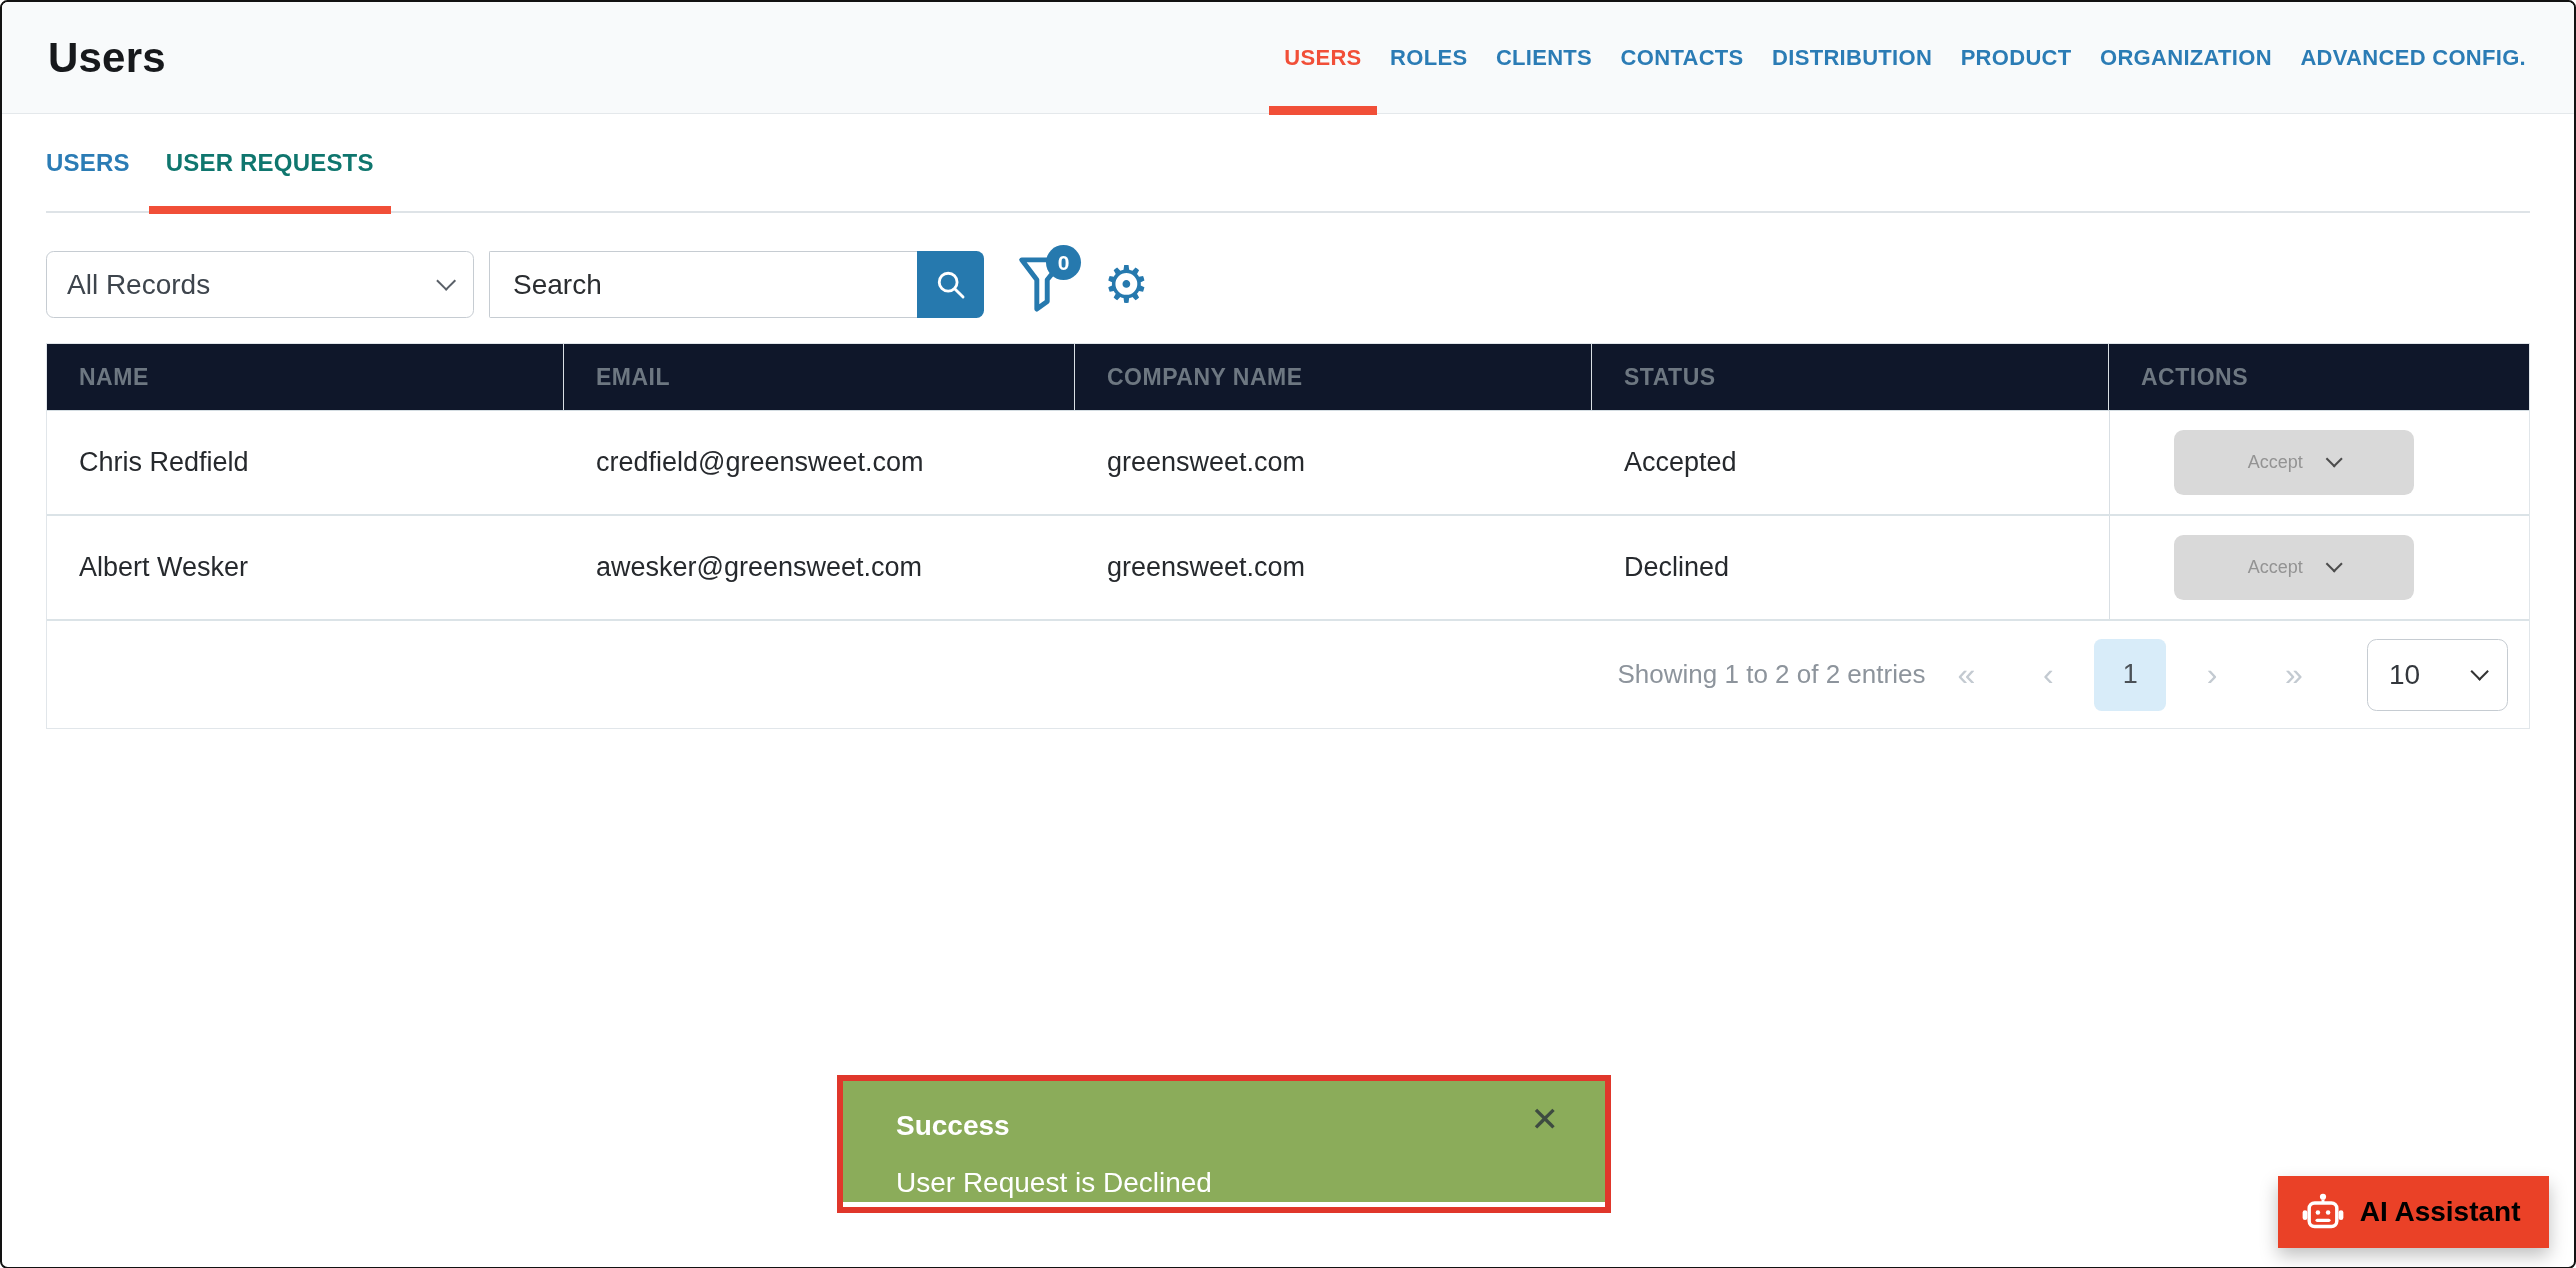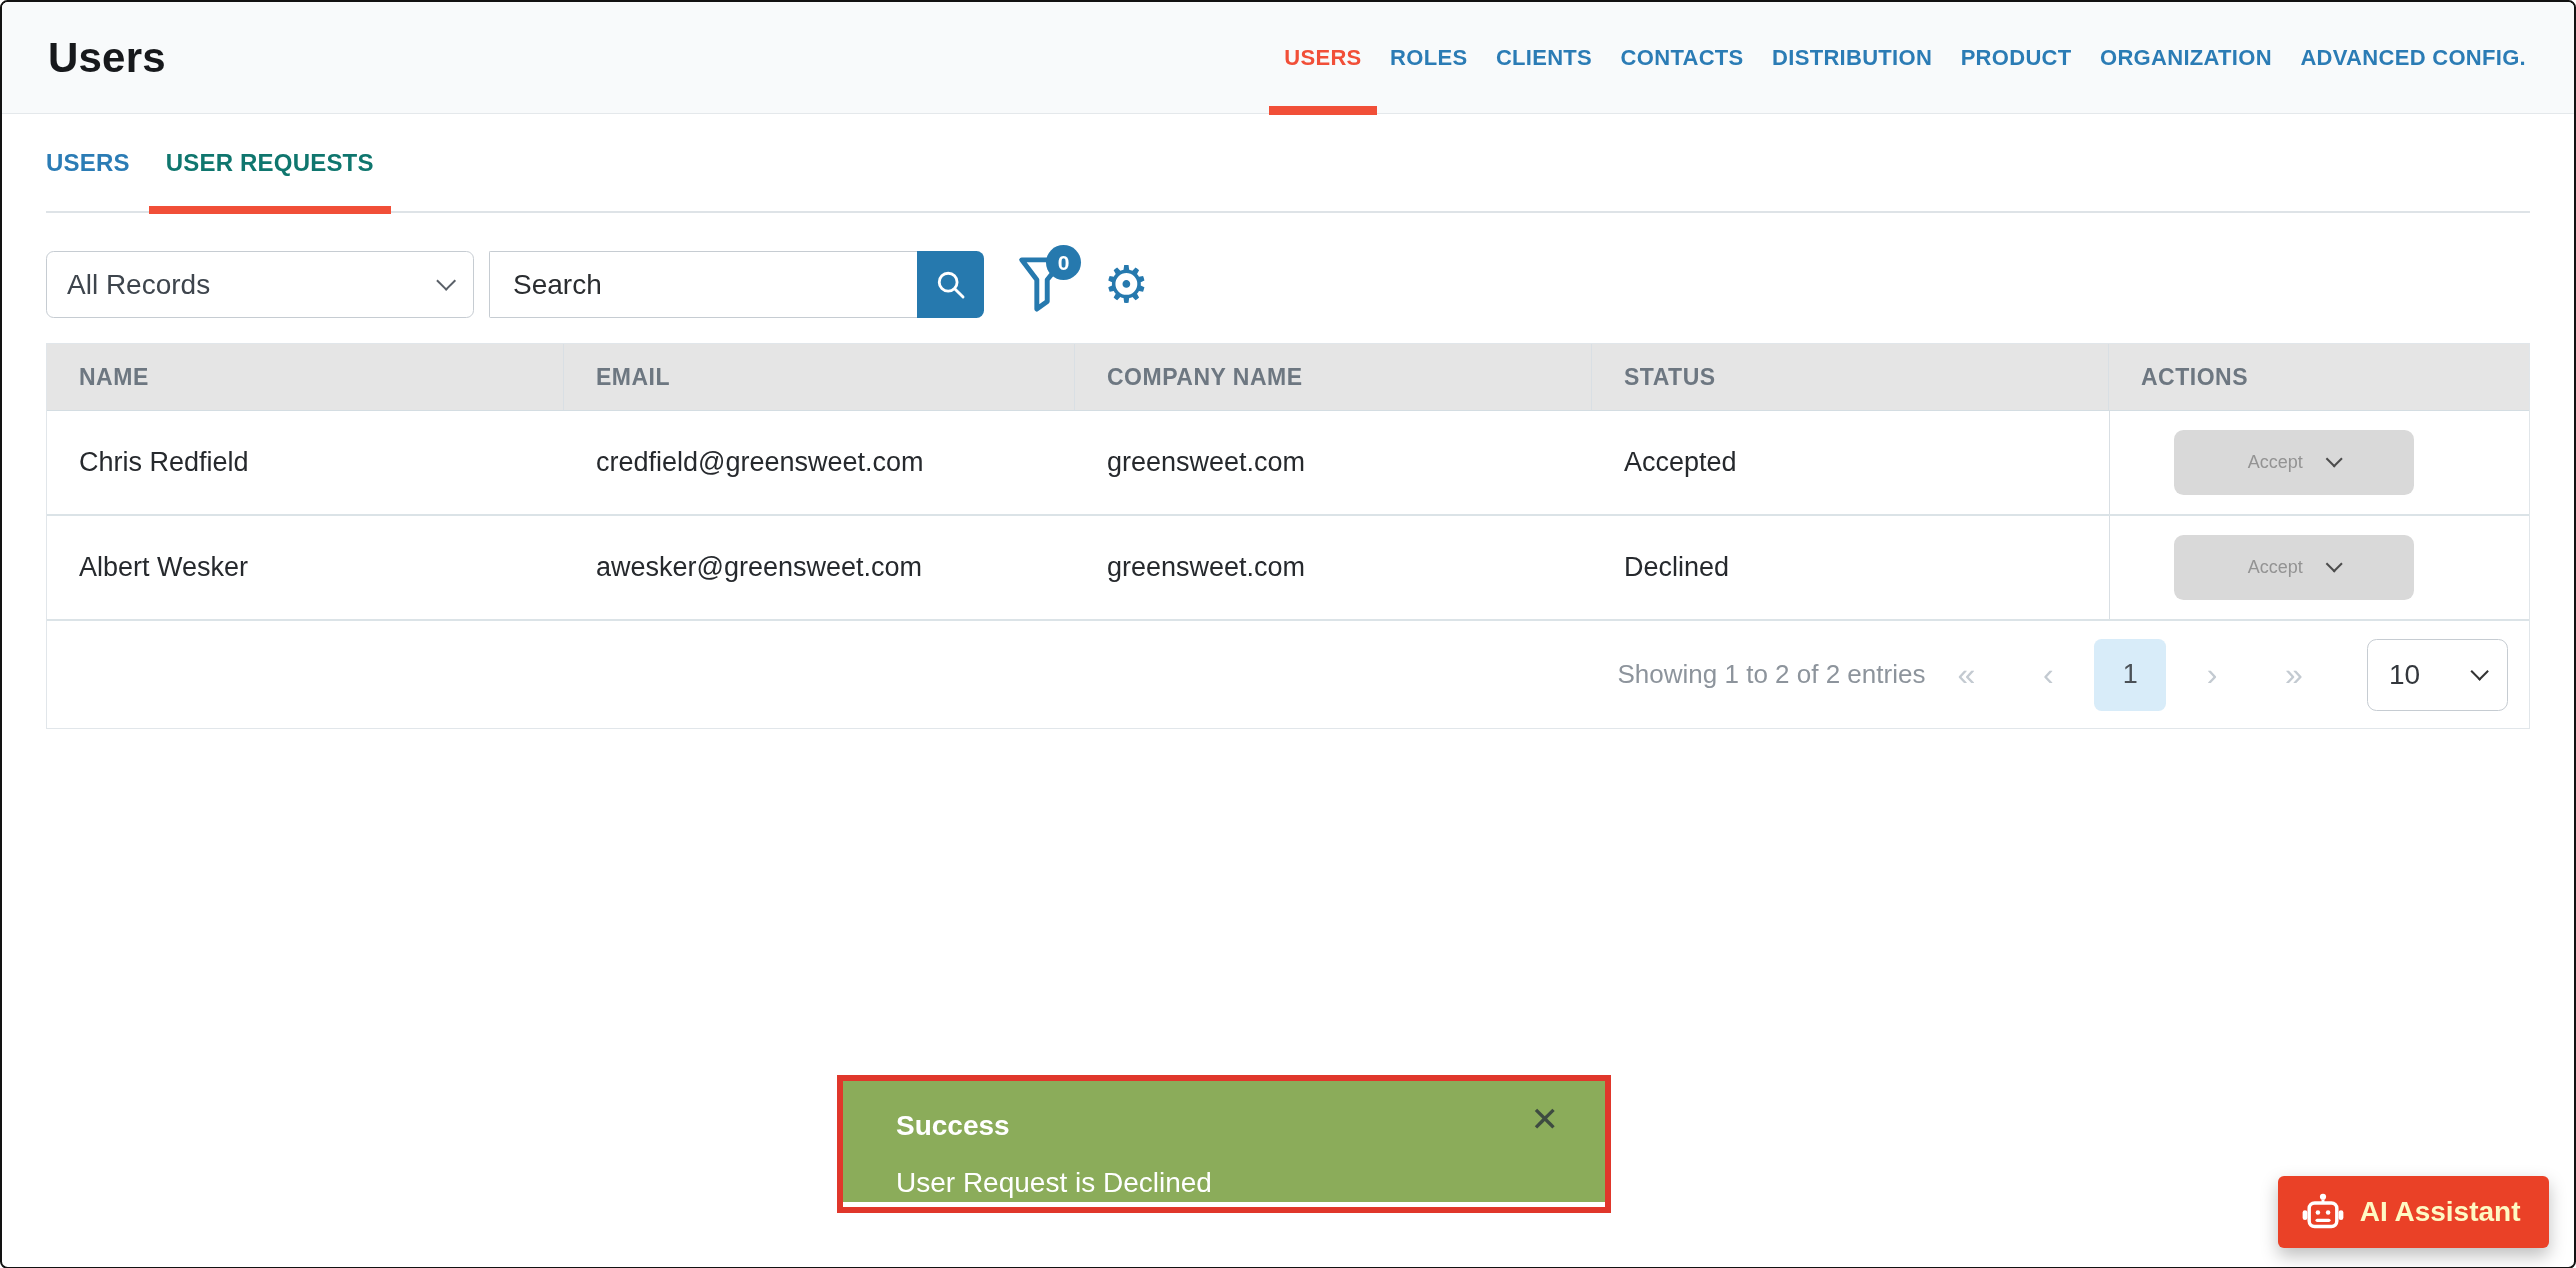--- a/index.html
+++ b/index.html
@@ -157,21 +157,21 @@
   }
 
   
   .table-wrap {
     margin: 25px 44px 0;
     border: 1.9px solid #e1e6ea;
     background: #fff;
   }
   .thead {
     display: flex;
-    background: #e5e5e5;
+    background: #0f172a;
     height: 67px;
     border-bottom: 1.9px solid #d4dde2;
   }
   .th {
     display: flex; align-items: center;
     padding-left: 32px;
     font-size: 23px;
     font-weight: 700;
     letter-spacing: 0.5px;
     color: #6d7781;
@@ -287,23 +287,23 @@
   }
 
   
   .ai-button {
     position: absolute;
     right: 25px; bottom: 19px;
     height: 72px;
     padding: 0 28.5px 0 23px;
     background: #ea4127;
     border: none;
-    border-radius: 6px;
+    border-radius: 0;
     display: flex; align-items: center; gap: 15px;
-    color: #fef9c3;
+    color: #000000;
     font-size: 28px;
     font-weight: 700;
     font-family: "Liberation Sans", sans-serif;
     box-shadow: 0 7.6px 17px rgba(0,0,0,0.25);
     cursor: pointer;
   }
 </style>
 </head>
 <body>
 

